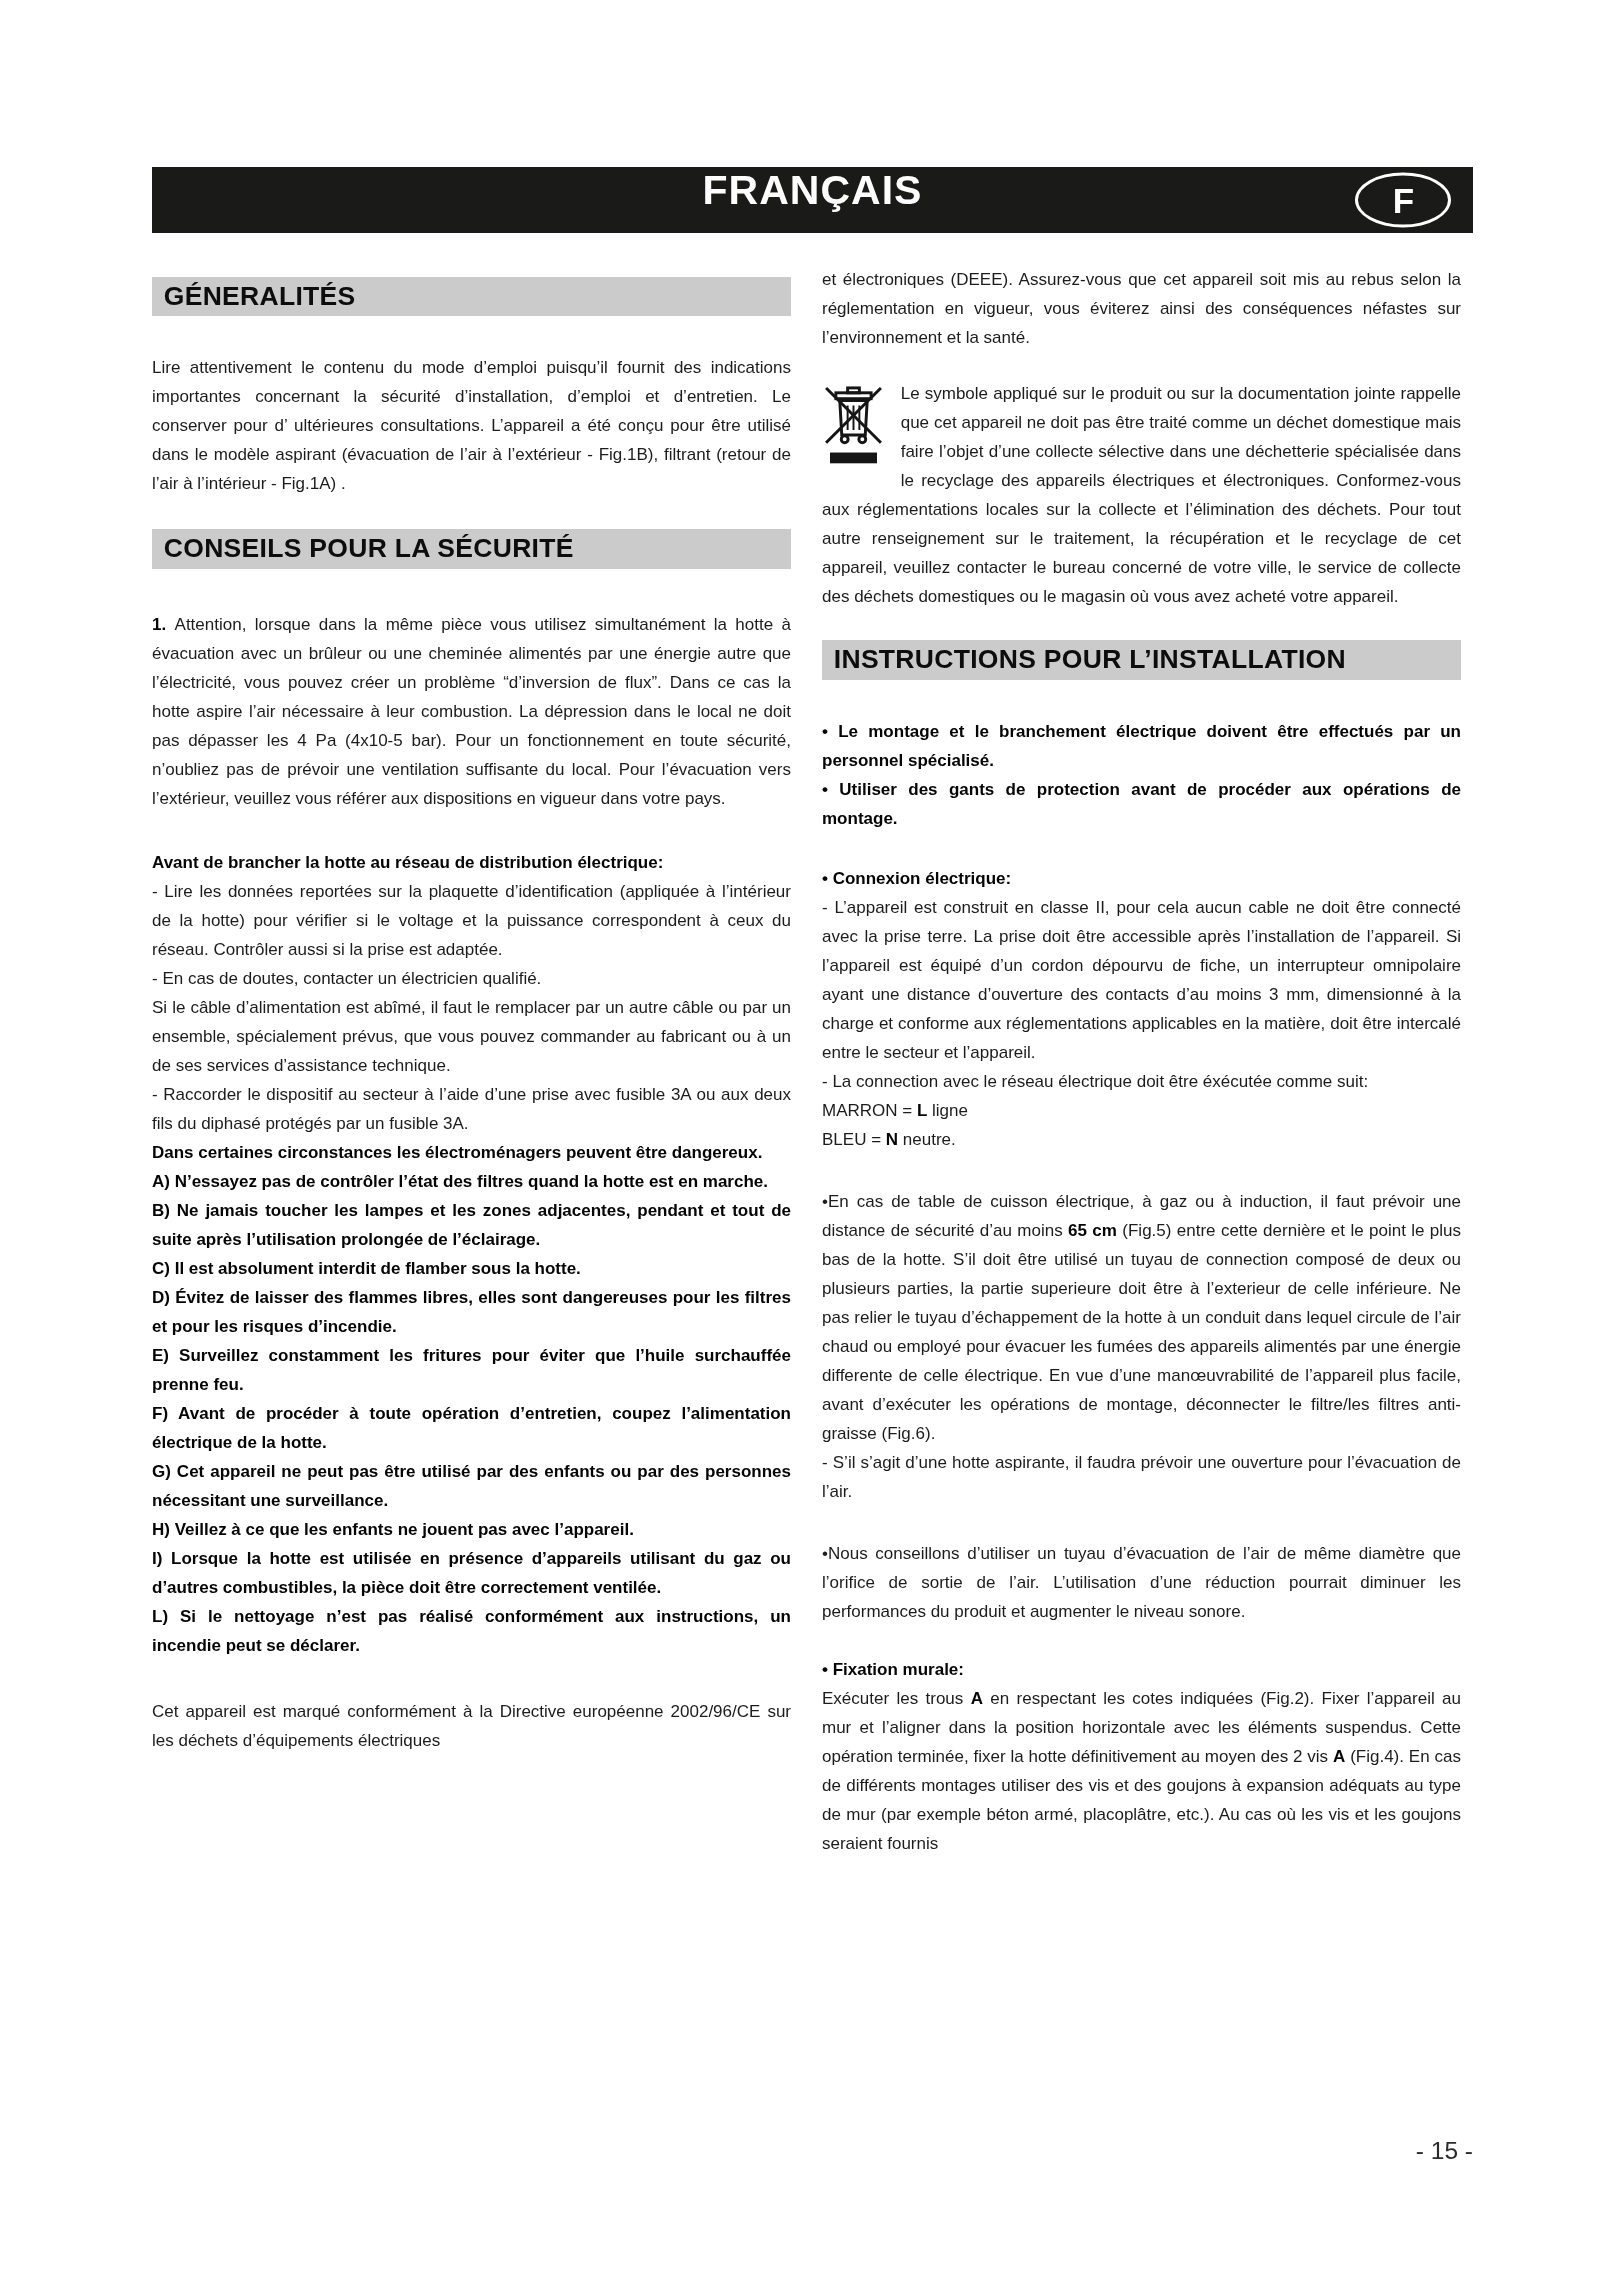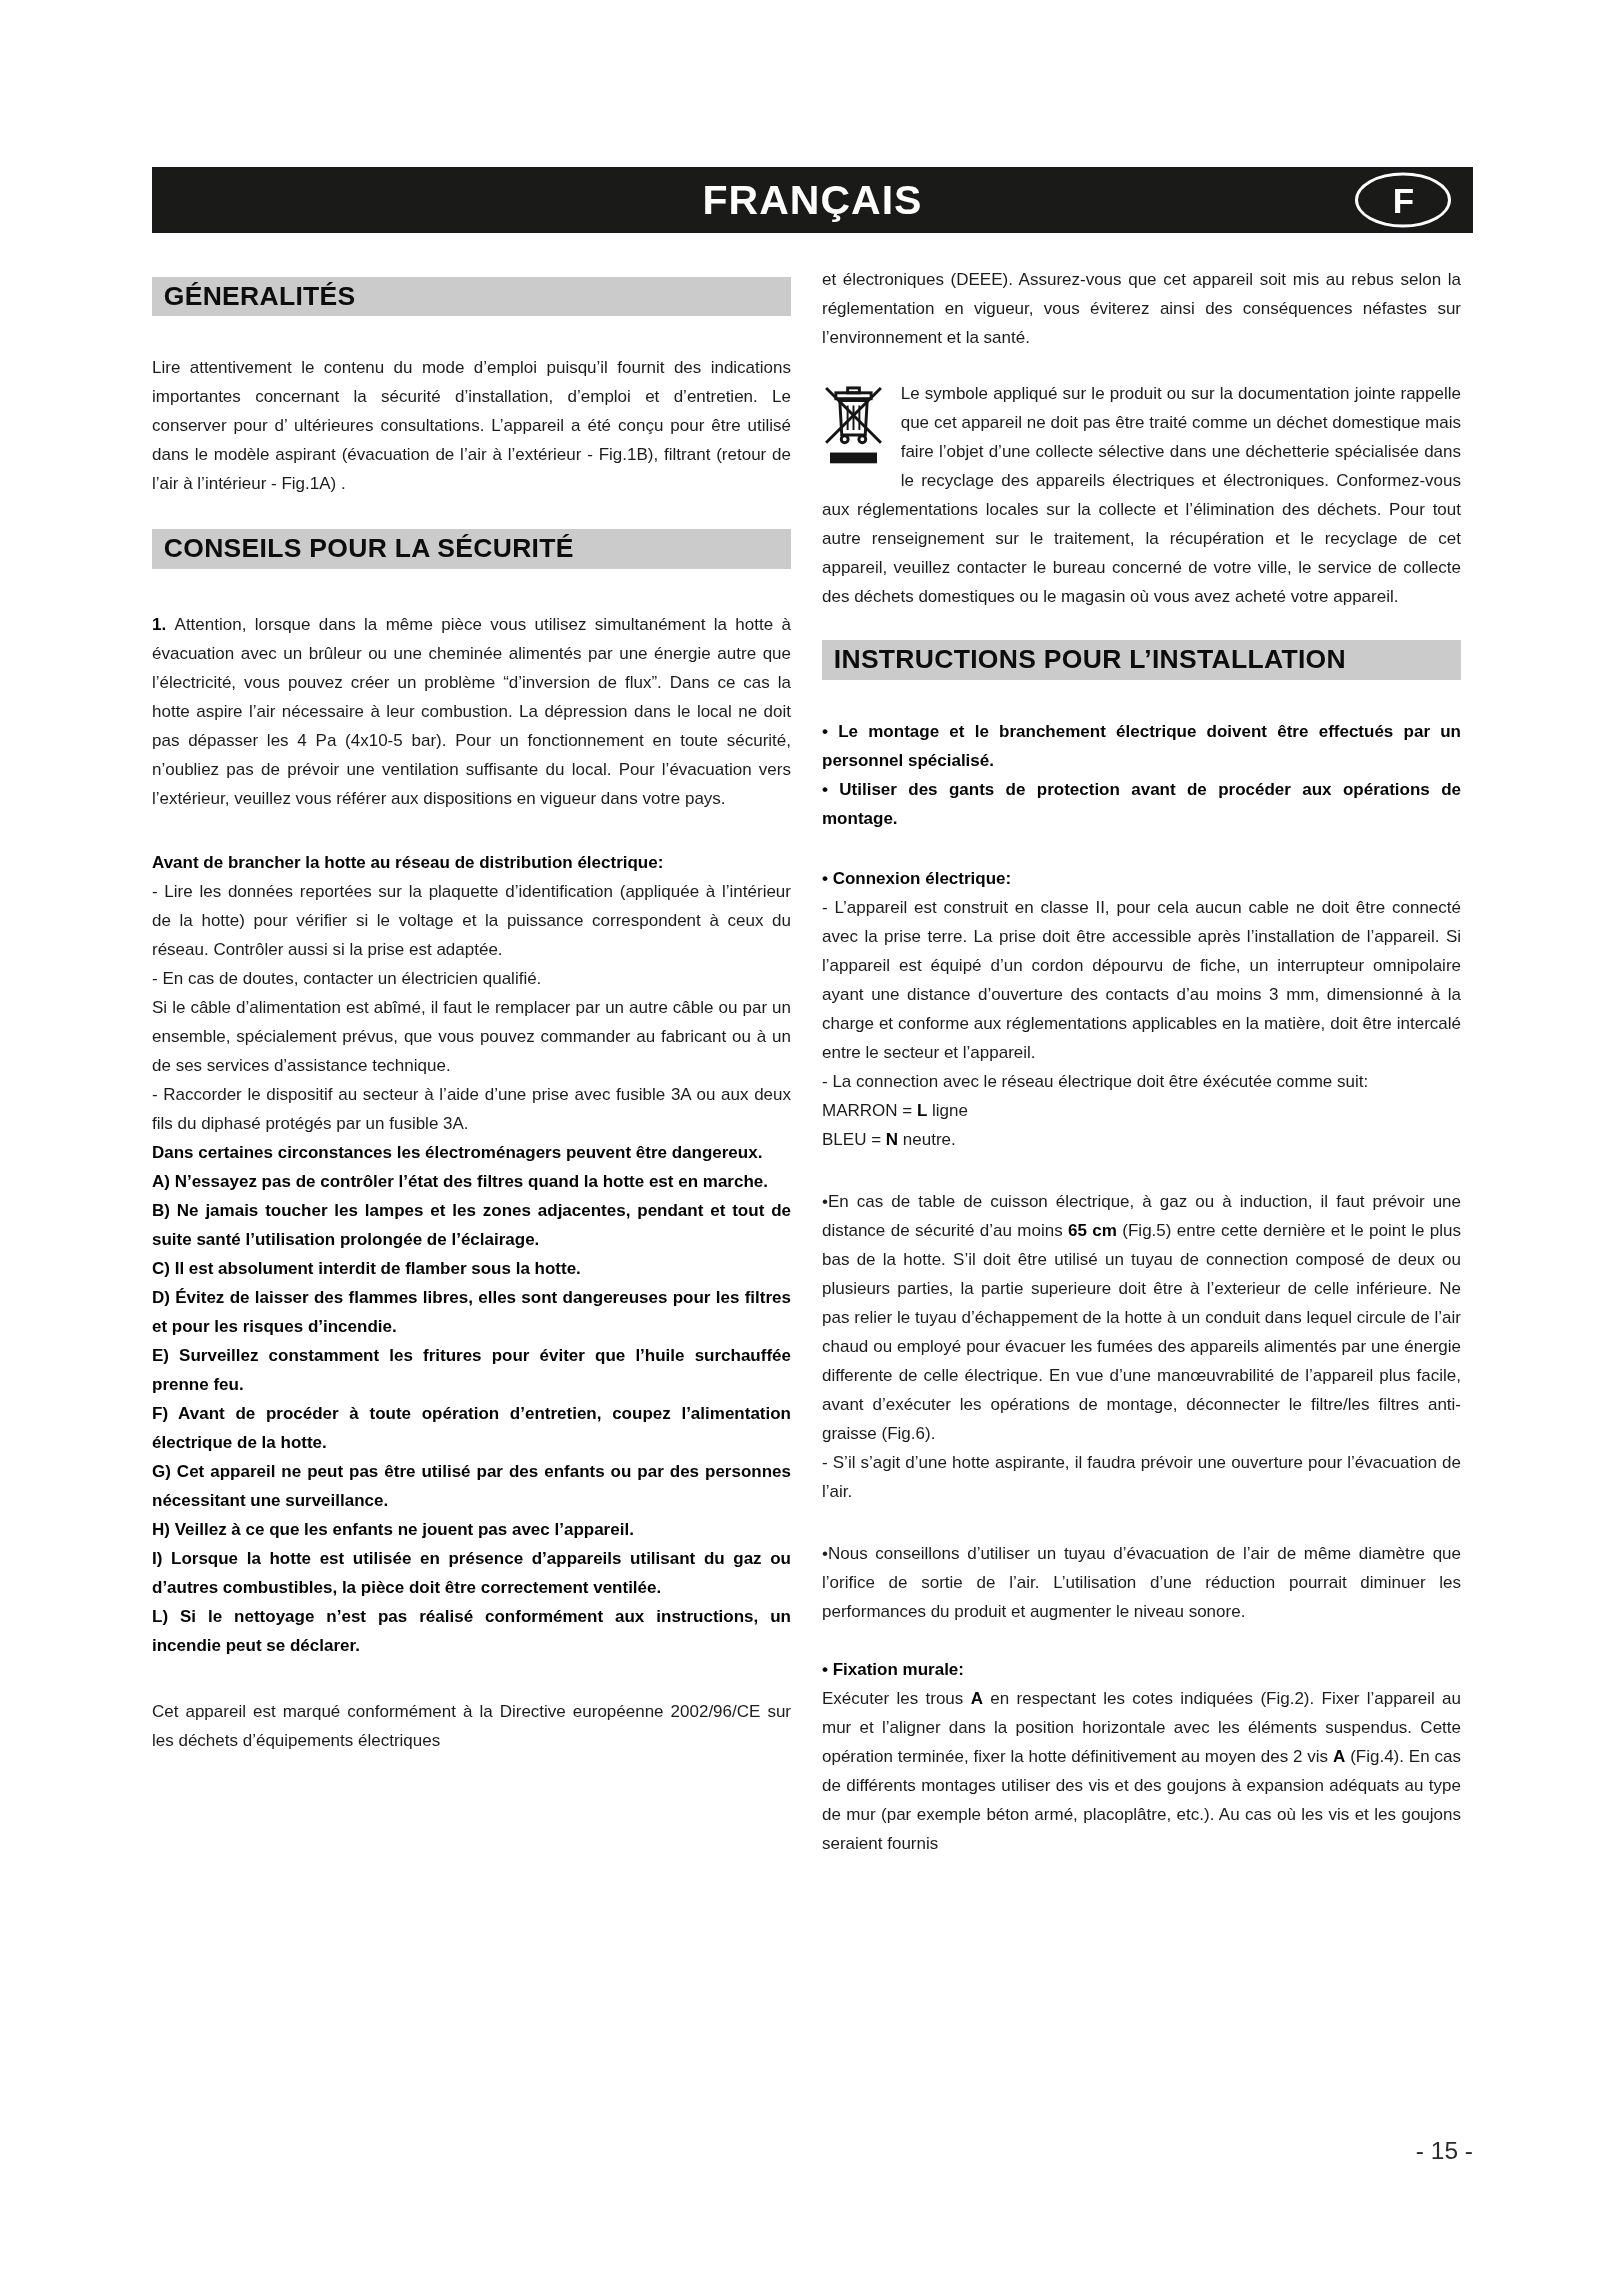--- a/index.html
+++ b/index.html
@@ -3,21 +3,21 @@
 <meta charset="utf-8">
 <style>
   html,body{margin:0;padding:0;background:#e8e8e8;}
   .page{
     position:relative;width:1621px;height:2293px;background:var(--page_bg,#ffffff);
     font-family:"Liberation Sans",sans-serif;color:var(--text_color,#1c1c1c);
     margin:0 auto;overflow:hidden;
   }
   .lang-bar{
     position:absolute;left:152px;top:167px;width:1321px;height:66px;
-    background:var(--header_bar_bg,#1a1a18);display:flex;align-items:center;justify-content:center;
+    background:var(--header_bar_bg,#1a1a18);display:flex;justify-content:center;
   }
   .lang-title{
     color:var(--header_text,#ffffff);font-size:41px;font-weight:700;letter-spacing:1px;
   }
   .lang-badge{
     position:absolute;right:21.6px;top:50%;transform:translateY(-50%);
     width:90px;height:49px;border:3.9px solid var(--header_text,#ffffff);border-radius:50%;
     display:flex;align-items:center;justify-content:center;
   }
   .lang-badge .letter{color:var(--header_text,#ffffff);font-size:35px;font-weight:700;line-height:1;}
@@ -62,21 +62,21 @@
         <p class="para" style="margin-top: 37px;"><span>Lire attentivement le contenu du mode d’emploi puisqu’il fournit des indications importantes concernant la sécurité d’installation, d’emploi et d’entretien. Le conserver pour d’ ultérieures consultations. L’appareil a été conçu pour être utilisé dans le modèle aspirant (évacuation de l’air à l’extérieur - Fig.1B), filtrant (retour de l’air à l’intérieur - Fig.1A) .</span></p>
         <div class="sec-heading" style="margin-top: 31px;"><span>CONSEILS POUR LA SÉCURITÉ</span></div>
         <p class="para" style="margin-top: 41px;"><span class="b">1. </span><span>Attention, lorsque dans la même pièce vous utilisez simultanément la hotte à évacuation avec un brûleur ou une cheminée alimentés par une énergie autre que l’électricité, vous pouvez créer un problème “d’inversion de flux”. Dans ce cas la hotte aspire l’air nécessaire à leur combustion. La dépression dans le local ne doit pas dépasser les 4 Pa (4x10-5 bar). Pour un fonctionnement en toute sécurité, n’oubliez pas de prévoir une ventilation suffisante du local. Pour l’évacuation vers l’extérieur, veuillez vous référer aux dispositions en vigueur dans votre pays.</span></p>
         <p class="para b" style="margin-top: 35px;"><span class="b">Avant de brancher la hotte au réseau de distribution électrique:</span></p>
         <p class="para"><span>- Lire les données reportées sur la plaquette d’identification (appliquée à l’intérieur de la hotte) pour vérifier si le voltage et la puissance correspondent à ceux du réseau. Contrôler aussi si la prise est adaptée.</span></p>
         <p class="para"><span>- En cas de doutes, contacter un électricien qualifié.</span></p>
         <p class="para"><span>Si le câble d’alimentation est abîmé, il faut le remplacer par un autre câble ou par un ensemble, spécialement prévus, que vous pouvez commander au fabricant ou à un de ses services d’assistance technique.</span></p>
         <p class="para"><span>- Raccorder le dispositif au secteur à l’aide d’une prise avec fusible 3A ou aux deux fils du diphasé protégés par un fusible 3A.</span></p>
         <p class="para b"><span class="b">Dans certaines circonstances les électroménagers peuvent être dangereux.</span></p>
         <p class="para b"><span class="b">A) N’essayez pas de contrôler l’état des filtres quand la hotte est en marche.</span></p>
-        <p class="para b"><span class="b">B) Ne jamais toucher les lampes et les zones adjacentes, pendant et tout de suite santé l’utilisation prolongée de l’éclairage.</span></p>
+        <p class="para b"><span class="b">B) Ne jamais toucher les lampes et les zones adjacentes, pendant et tout de suite après l’utilisation prolongée de l’éclairage.</span></p>
         <p class="para b"><span class="b">C) Il est absolument interdit de flamber sous la hotte.</span></p>
         <p class="para b"><span class="b">D) Évitez de laisser des flammes libres, elles sont dangereuses pour les filtres et pour les risques d’incendie.</span></p>
         <p class="para b"><span class="b">E) Surveillez constamment les fritures pour éviter que l’huile surchauffée prenne feu.</span></p>
         <p class="para b"><span class="b">F) Avant de procéder à toute opération d’entretien, coupez l’alimentation électrique de la hotte.</span></p>
         <p class="para b"><span class="b">G) Cet appareil ne peut pas être utilisé par des enfants ou par des personnes nécessitant une surveillance.</span></p>
         <p class="para b"><span class="b">H) Veillez à ce que les enfants ne jouent pas avec l’appareil.</span></p>
         <p class="para b"><span class="b">I)  Lorsque la hotte est utilisée en présence d’appareils utilisant du gaz ou d’autres combustibles, la pièce doit être correctement ventilée.</span></p>
         <p class="para b"><span class="b">L) Si le nettoyage n’est pas réalisé conformément aux instructions, un incendie peut se déclarer.</span></p>
         <p class="para" style="margin-top: 37px;"><span>Cet appareil est marqué conformément à la Directive européenne 2002/96/CE sur les déchets d’équipements électriques</span></p>
       </section>

